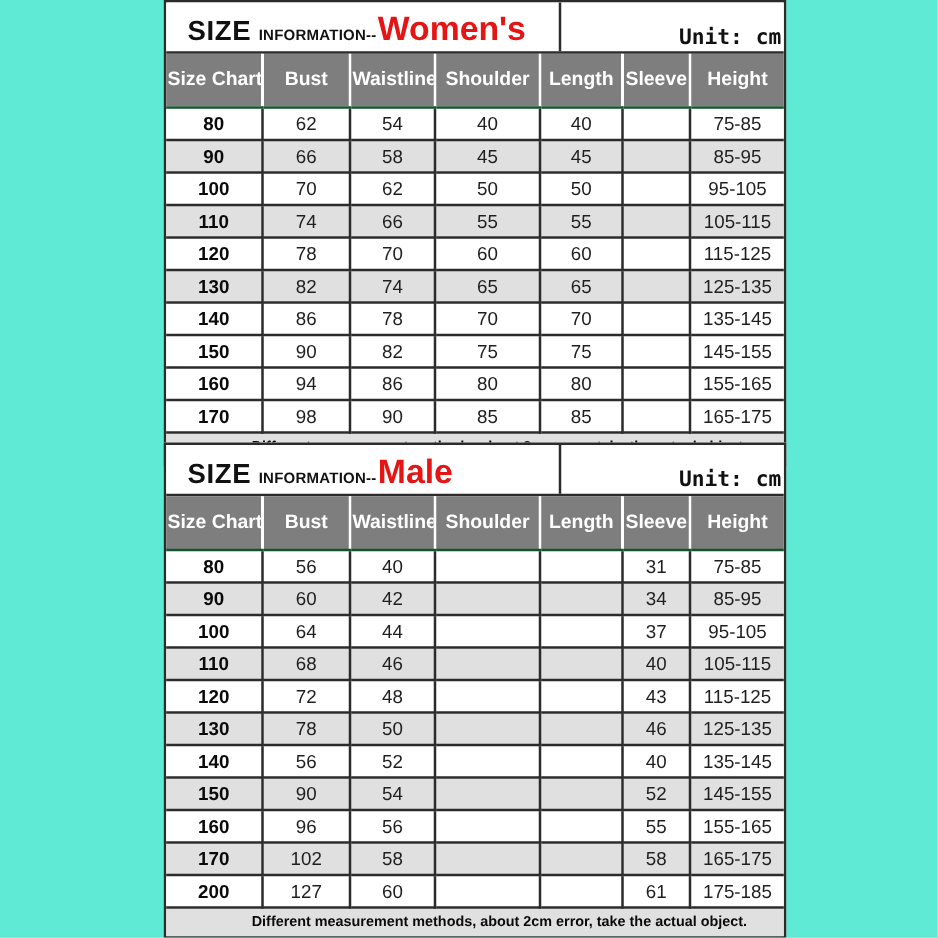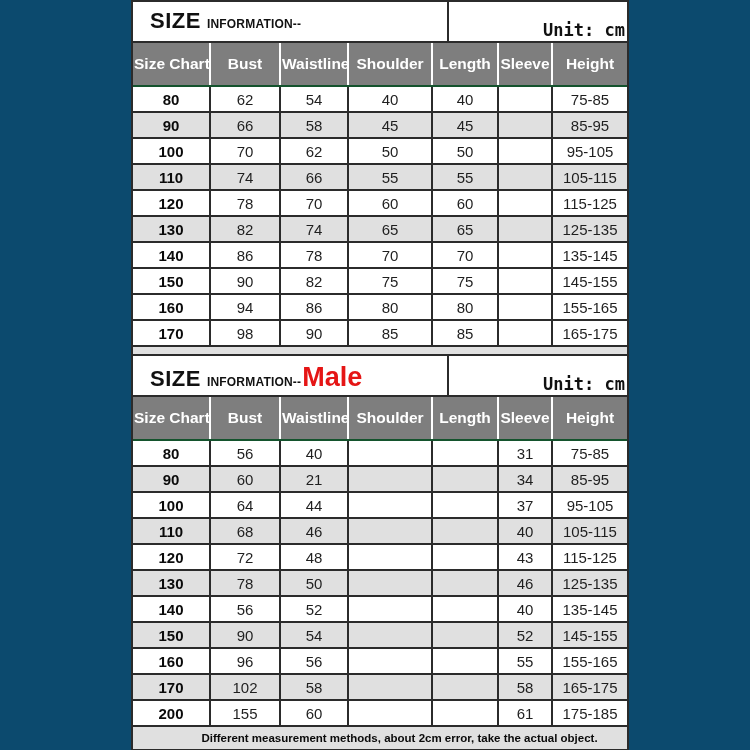--- a/index.html
+++ b/index.html
@@ -1,21 +1,21 @@
 <!DOCTYPE html>
 <html><head>
 <meta charset="utf-8">
 <style>
   html,body { margin:0; padding:0; }
   body {
     width:750px; height:750px; background:#ffffff;
     font-family:"Liberation Sans","DejaVu Sans",sans-serif;
     color:#1f1f1f;
   }
-  .sheet { position:relative; width:750px; height:750px; background:#0c4a6e; overflow:hidden; }
+  .sheet { position:relative; width:750px; height:750px; background:#5eead4; overflow:hidden; }
 
   .size-table {
     position:absolute; left:131px; width:494px;
     background:#ffffff;
     border:2px solid #2b2b2b;
     border-bottom-width:4px;
     box-sizing:content-box;
   }
   .size-table.women { top:0px; }
   .size-table.male  { top:354px; }
@@ -67,20 +67,21 @@
 </head>
 <body>
 
 <div class="sheet">
 
   <section class="size-table women">
     <div class="title-row">
       <div class="title-main">
         <span class="t-size">SIZE</span>
         <span class="t-info">INFORMATION--</span>
+        <span class="t-name accent" style="color: rgb(229, 21, 21);">Women's</span>
       </div>
       <div class="title-unit">
         <span class="unit-label">Unit: cm</span>
       </div>
     </div>
     <table>
       <colgroup>
           <col class="c0">
           <col class="c1">
           <col class="c2">
@@ -238,21 +239,21 @@
             <td>56</td>
             <td>40</td>
             <td></td>
             <td></td>
             <td>31</td>
             <td>75-85</td>
           </tr>
           <tr class="alt">
             <td>90</td>
             <td>60</td>
-            <td>21</td>
+            <td>42</td>
             <td></td>
             <td></td>
             <td>34</td>
             <td>85-95</td>
           </tr>
           <tr>
             <td>100</td>
             <td>64</td>
             <td>44</td>
             <td></td>
@@ -318,21 +319,21 @@
             <td>170</td>
             <td>102</td>
             <td>58</td>
             <td></td>
             <td></td>
             <td>58</td>
             <td>165-175</td>
           </tr>
           <tr>
             <td>200</td>
-            <td>155</td>
+            <td>127</td>
             <td>60</td>
             <td></td>
             <td></td>
             <td>61</td>
             <td>175-185</td>
           </tr>
         </tbody>
       <tfoot>
         <tr>
           <td colspan="7">Different measurement methods, about 2cm error, take the actual object.</td>

